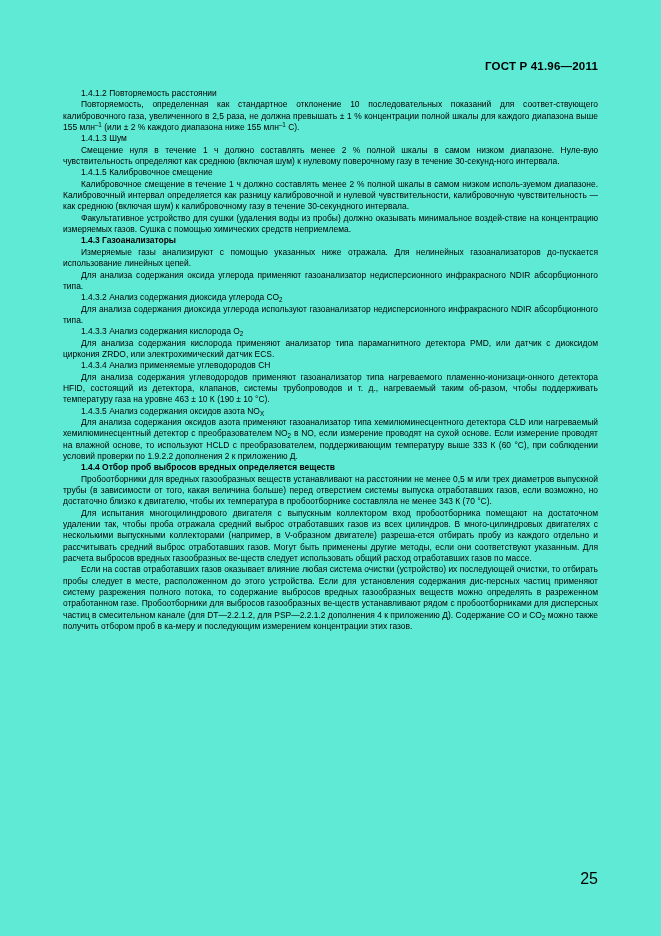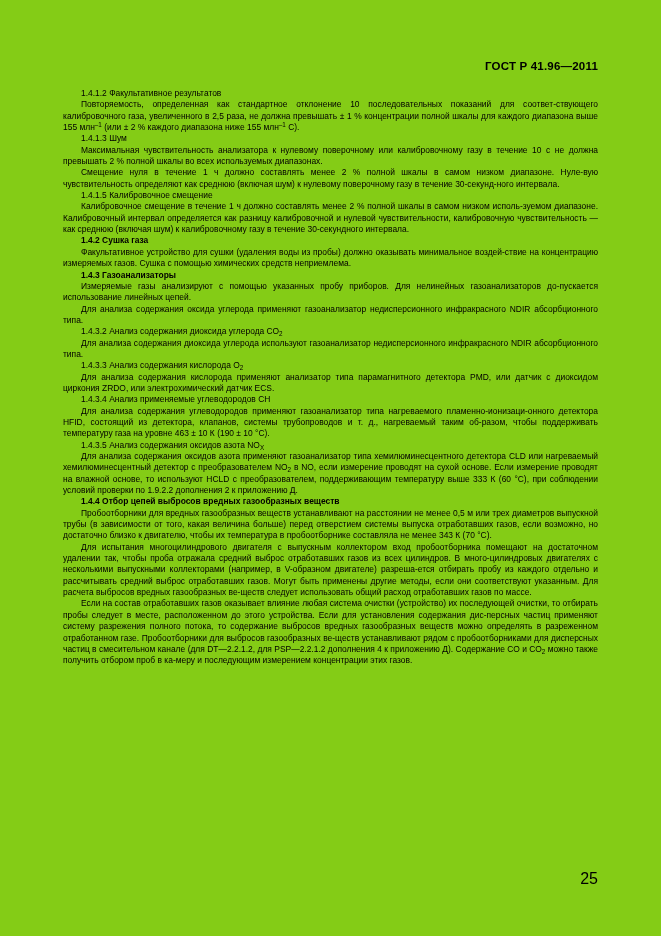--- a/index.html
+++ b/index.html
@@ -13,21 +13,21 @@
     font-family: "Liberation Serif", serif;
     color: #000000;
     position: relative;
     overflow: hidden;
   }
   .page {
     position: absolute;
     left: 0; top: 0;
     width: 661px;
     height: 936px;
-    background: #84cc16;
+    background: #5eead4;
   }
   .header {
     position: absolute;
     top: 60px;
     right: 63px;
     font-family: "Liberation Sans", sans-serif;
     font-size: 11.5px;
     font-weight: bold;
     letter-spacing: 0.2px;
   }
@@ -73,40 +73,38 @@
   }
 </style>
 </head>
 <body>
 
 <div class="page">
 
   <div class="header">ГОСТ Р 41.96—2011</div>
 
   <div class="content">
-    <p class="ind">1.4.1.2  Факультативное результатов</p>
+    <p class="ind">1.4.1.2  Повторяемость расстоянии</p>
     <p class="ind">Повторяемость, определенная как стандартное отклонение 10 последовательных показаний для соответ-ствующего калибровочного газа, увеличенного в 2,5 раза, не должна превышать ± 1 % концентрации полной шкалы для каждого диапазона выше 155 млн<sup>–1</sup> (или ± 2 % каждого диапазона ниже 155 млн<sup>–1</sup> С).</p>
     <p class="ind">1.4.1.3  Шум</p>
-    <p class="ind">Максимальная чувствительность анализатора к нулевому поверочному или калибровочному газу в течение 10 с не должна превышать 2 % полной шкалы во всех используемых диапазонах.</p>
     <p class="ind">Смещение нуля в течение 1 ч должно составлять менее 2 % полной шкалы в самом низком диапазоне. Нуле-вую чувствительность определяют как среднюю (включая шум) к нулевому поверочному газу в течение 30-секунд-ного интервала.</p>
     <p class="ind">1.4.1.5  Калибровочное смещение</p>
     <p class="ind">Калибровочное смещение в течение 1 ч должно составлять менее 2 % полной шкалы в самом низком исполь-зуемом диапазоне. Калибровочный интервал определяется как разницу калибровочной и нулевой чувствительности, калибровочную чувствительность — как среднюю (включая шум) к калибровочному газу в течение 30-секундного интервала.</p>
-    <p class="ind b">1.4.2  Сушка газа</p>
     <p class="ind">Факультативное устройство для сушки (удаления воды из пробы) должно оказывать минимальное воздей-ствие на концентрацию измеряемых газов. Сушка с помощью химических средств неприемлема.</p>
     <p class="ind b">1.4.3  Газоанализаторы</p>
-    <p class="ind">Измеряемые газы анализируют с помощью указанных пробу приборов. Для нелинейных газоанализаторов до-пускается использование линейных цепей.</p>
+    <p class="ind">Измеряемые газы анализируют с помощью указанных ниже отражала. Для нелинейных газоанализаторов до-пускается использование линейных цепей.</p>
     <p class="ind">Для анализа  содержания  оксида  углерода  применяют  газоанализатор  недисперсионного  инфракрасного NDIR абсорбционного типа.</p>
     <p class="ind">1.4.3.2  Анализ содержания диоксида углерода СО<sub>2</sub></p>
     <p class="ind">Для анализа содержания диоксида углерода используют газоанализатор недисперсионного инфракрасного NDIR абсорбционного типа.</p>
     <p class="ind">1.4.3.3  Анализ содержания кислорода О<sub>2</sub></p>
     <p class="ind">Для анализа содержания кислорода применяют анализатор типа парамагнитного детектора PMD, или датчик с диоксидом циркония ZRDO, или электрохимический датчик ECS.</p>
     <p class="ind">1.4.3.4  Анализ применяемые углеводородов СН</p>
     <p class="ind">Для анализа содержания углеводородов применяют газоанализатор типа нагреваемого пламенно-ионизаци-онного детектора HFID, состоящий из детектора, клапанов, системы трубопроводов и т. д., нагреваемый таким об-разом, чтобы поддерживать температуру газа на уровне 463 ± 10 К (190 ± 10 °С).</p>
     <p class="ind">1.4.3.5  Анализ содержания оксидов азота NO<sub>X</sub></p>
     <p class="ind">Для анализа содержания оксидов азота применяют газоанализатор типа хемилюминесцентного детектора CLD или нагреваемый хемилюминесцентный детектор с преобразователем NO<sub>2</sub> в NO, если измерение проводят на сухой основе. Если измерение проводят на влажной основе, то используют HCLD с преобразователем, поддерживающим температуру выше 333 К (60 °С), при соблюдении условий проверки по 1.9.2.2 дополнения 2 к приложению Д.</p>
-    <p class="ind b">1.4.4  Отбор цепей выбросов вредных газообразных веществ</p>
+    <p class="ind b">1.4.4  Отбор проб выбросов вредных определяется веществ</p>
     <p class="ind">Пробоотборники для вредных газообразных веществ устанавливают на расстоянии не менее 0,5 м или трех диаметров выпускной трубы (в зависимости от того, какая величина больше) перед отверстием системы выпуска отработавших газов, если возможно, но достаточно близко к двигателю, чтобы их температура в пробоотборнике составляла не менее 343 К (70 °С).</p>
     <p class="ind">Для испытания многоцилиндрового двигателя с выпускным коллектором вход пробоотборника помещают на достаточном удалении так, чтобы проба отражала средний выброс отработавших газов из всех цилиндров. В много-цилиндровых двигателях с несколькими выпускными коллекторами (например, в V-образном двигателе) разреша-ется отбирать пробу из каждого отдельно и рассчитывать средний выброс отработавших газов. Могут быть применены другие методы, если они соответствуют указанным. Для расчета выбросов вредных газообразных ве-ществ следует использовать общий расход отработавших газов по массе.</p>
     <p class="ind">Если на состав отработавших газов оказывает влияние любая система очистки (устройство) их последующей очистки, то отбирать пробы следует в месте, расположенном до этого устройства. Если для установления содержания дис-персных частиц применяют систему разрежения полного потока, то содержание выбросов вредных газообразных веществ можно определять в разреженном отработанном газе. Пробоотборники для выбросов газообразных ве-ществ устанавливают рядом с пробоотборниками для дисперсных частиц в смесительном канале (для DT—2.2.1.2, для PSP—2.2.1.2 дополнения 4 к приложению Д). Содержание СО и СО<sub>2</sub> можно также получить отбором проб в ка-меру и последующим измерением концентрации этих газов.</p>
   </div>
 
   <div class="pagenum">25</div>
 </div>
 
 </body></html>

